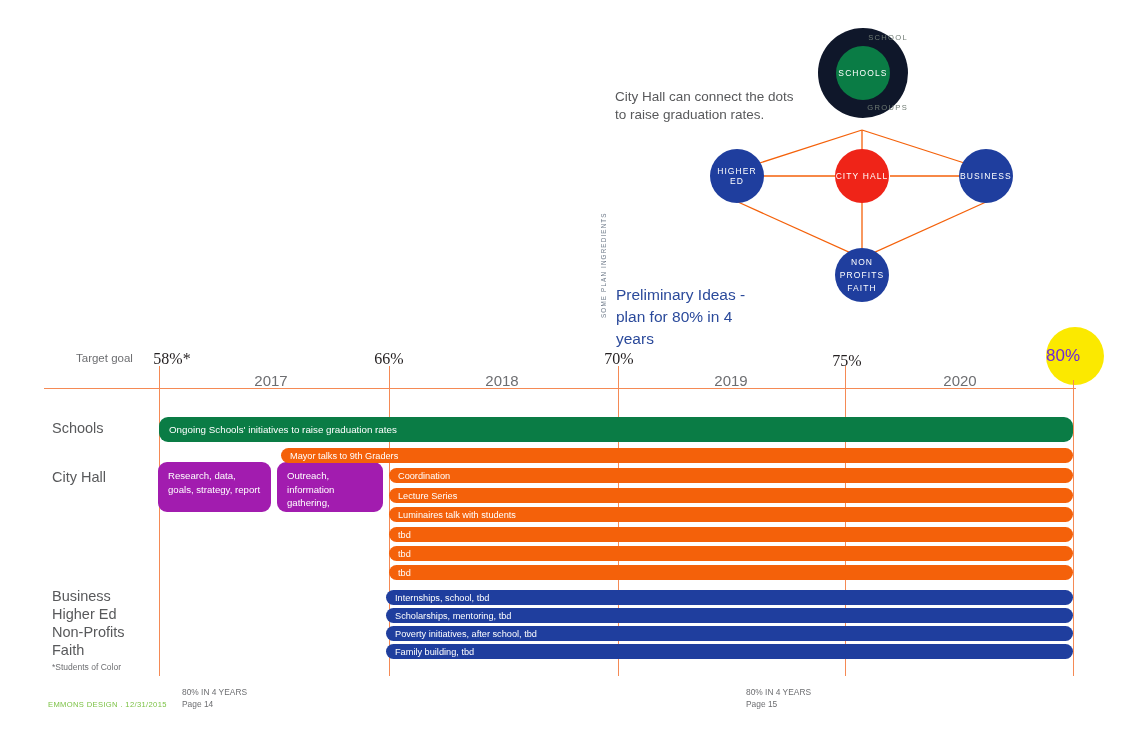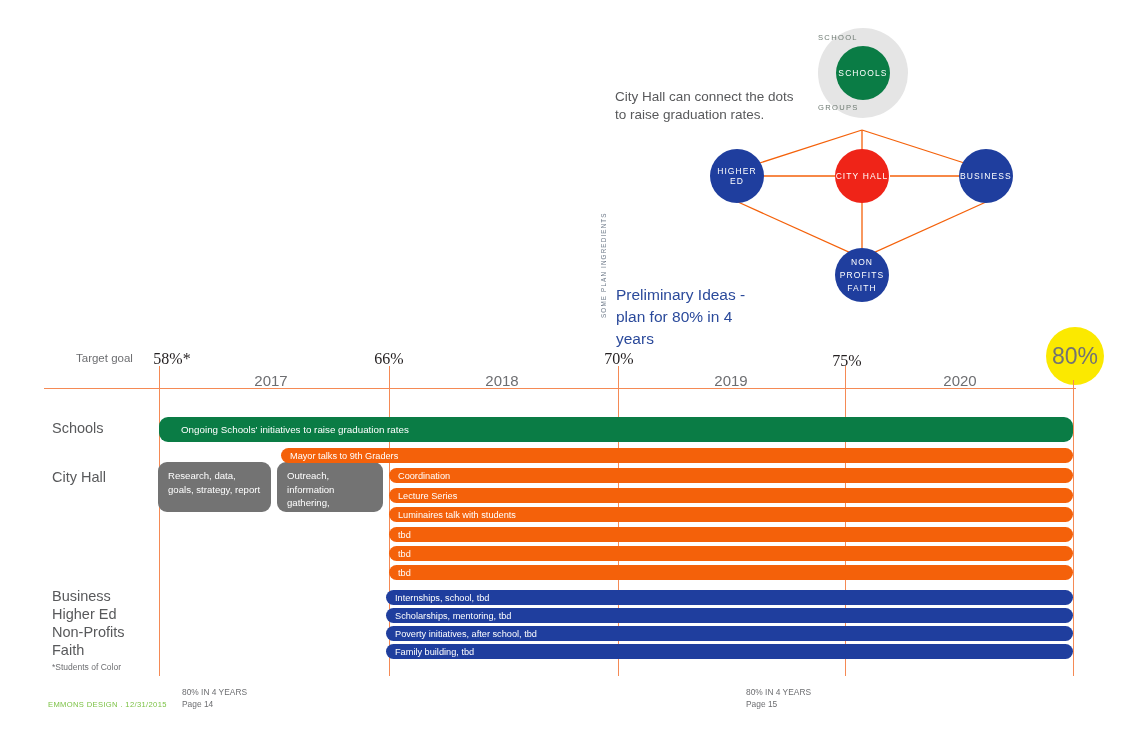--- a/index.html
+++ b/index.html
@@ -7,22 +7,22 @@
     width:1128px;height:741px;background:#ffffff;position:relative;overflow:hidden;
     font-family:"Liberation Sans", sans-serif;color:#58595b;
   }
 
   
   #network-diagram{position:absolute;left:600px;top:10px;width:528px;height:320px;}
   #network-diagram svg{position:absolute;left:0;top:0;}
   .node{position:absolute;border-radius:50%;display:flex;flex-direction:column;
         align-items:center;justify-content:center;text-align:center;
         color:#ffffff;letter-spacing:1.1px;font-size:8.5px;}
-  .node-halo{position:absolute;border-radius:50%;background:#e5e5e5;
-        display:flex;flex-direction:column;align-items:flex-start;justify-content:space-between;
+  .node-halo{position:absolute;border-radius:50%;background:#0f172a;
+        display:flex;flex-direction:column;align-items:flex-end;justify-content:space-between;
         padding-top:5px;padding-bottom:6px;box-sizing:border-box;}
   .halo-label{color:#6f7b73;font-size:7.6px;letter-spacing:1.3px;}
 
   .caption-text{position:absolute;left:615px;top:88px;width:190px;
         font-size:13.5px;line-height:18px;color:#58595b;}
 
   
   #plan-ingredients-vertical{
       position:absolute;left:600px;top:248px;width:12px;height:70px;
       writing-mode:vertical-rl;transform:rotate(180deg);
@@ -34,37 +34,37 @@
 
   
   .pct-label{position:absolute;font-size:16px;color:#231f20;
              transform:translateX(-50%);white-space:nowrap;font-family:Liberation Serif, serif;}
   .target-goal{position:absolute;left:76px;top:352px;font-size:11.5px;color:#6d6e71;}
   .year-label{position:absolute;font-size:15px;color:#6d6e71;
               transform:translateX(-50%);white-space:nowrap;}
   #axis-line{position:absolute;left:44px;top:388px;width:1032px;height:1.4px;background:#f58a55;}
   .gridline{position:absolute;width:1.4px;background:#f58a55;}
   #yellow-target{position:absolute;border-radius:50%;background:#fbe900;
-                 display:flex;align-items:center;justify-content:center;
-                 font-size:23px;color:#737373;}
+                 display:flex;align-items:center;justify-content:flex-start;
+                 font-size:17px;color:#6d28d9;}
 
   
   .row-label{position:absolute;font-size:14.5px;color:#58595b;white-space:nowrap;}
   #footnote{position:absolute;left:52px;top:662px;font-size:8.5px;color:#6d6e71;}
 
   
   .bar{position:absolute;display:flex;align-items:center;box-sizing:border-box;}
   .bar span{color:#ffffff;white-space:nowrap;}
   .bar-green{background:#0a7c45;border-radius:9px;padding-left:10px;}
-  .bar-green span{font-size:9.8px;margin-left:12px;}
+  .bar-green span{font-size:9.8px;}
   .bar-orange{background:#f4610a;border-radius:8px;padding-left:9px;}
   .bar-orange span{font-size:9.2px;}
   .bar-blue{background:#1f3e9e;border-radius:8px;padding-left:9px;}
   .bar-blue span{font-size:9.2px;}
-  .box-red{position:absolute;background:#737373;border-radius:9px;
+  .box-red{position:absolute;background:#a21caf;border-radius:9px;
            box-sizing:border-box;padding:7px 8px 6px 10px;}
   .box-red span{color:#ffffff;font-size:9.6px;line-height:13.6px;display:block;}
 
   
   #footer-credit{position:absolute;left:48px;top:700px;font-size:7.6px;
                  color:#7ac143;letter-spacing:.35px;white-space:nowrap;}
   .footer-block{position:absolute;font-size:8.4px;color:#6d6e71;line-height:12px;}
 </style>
 </head>
 <body>

